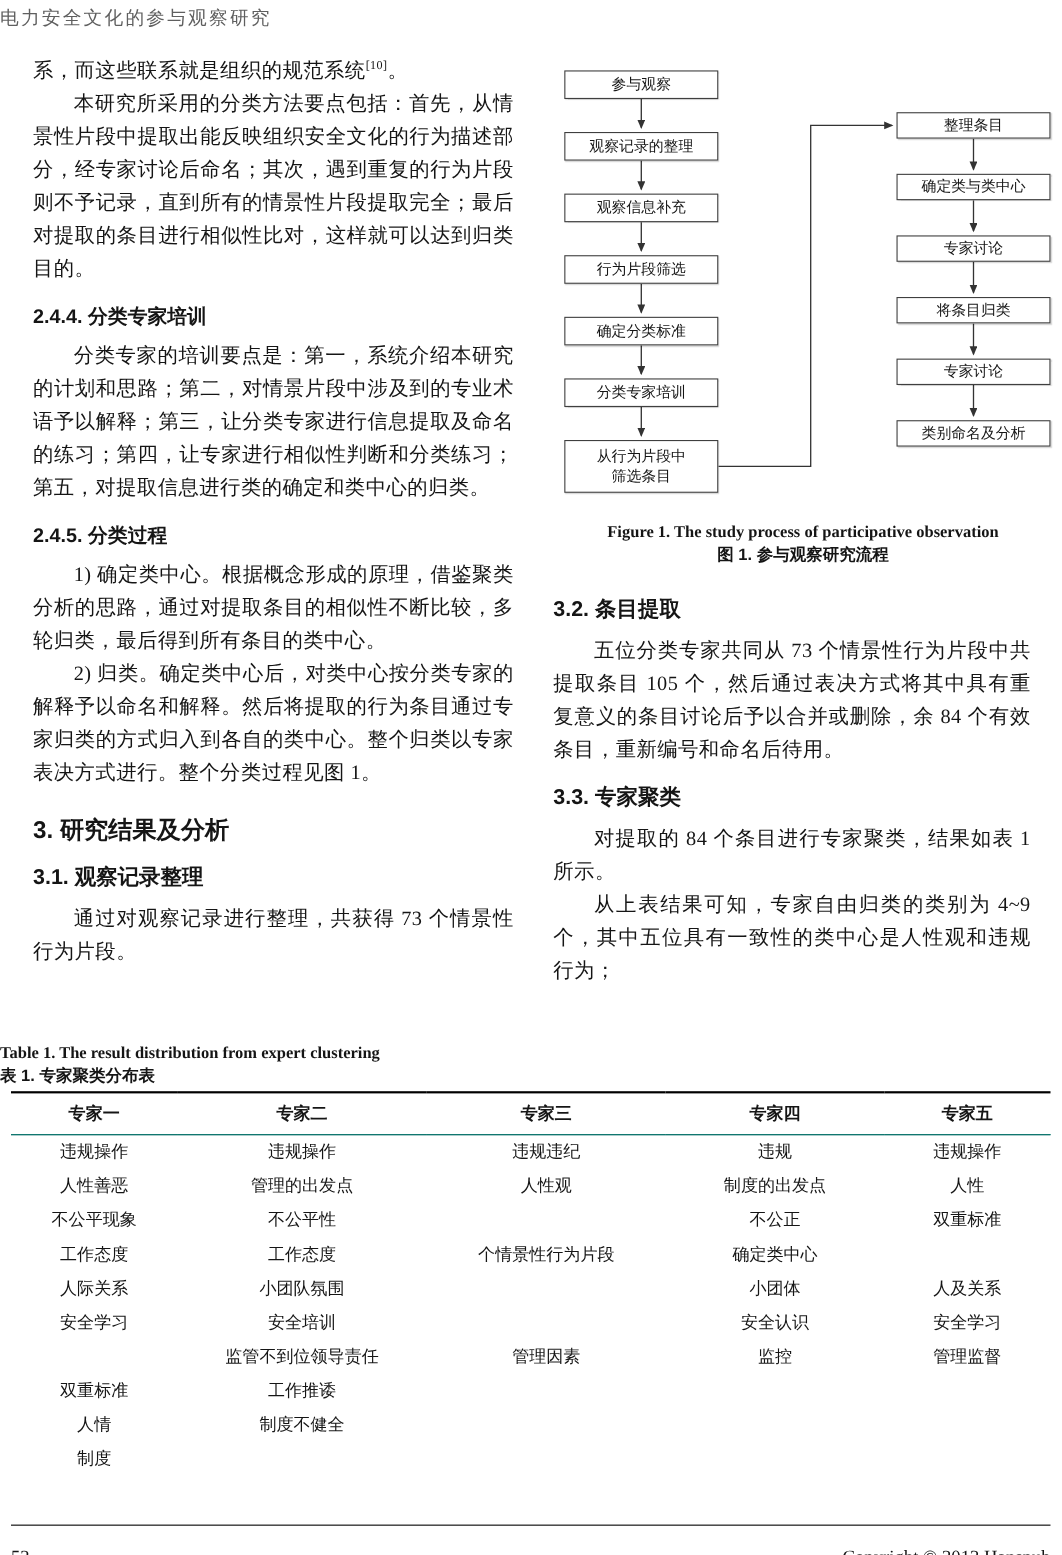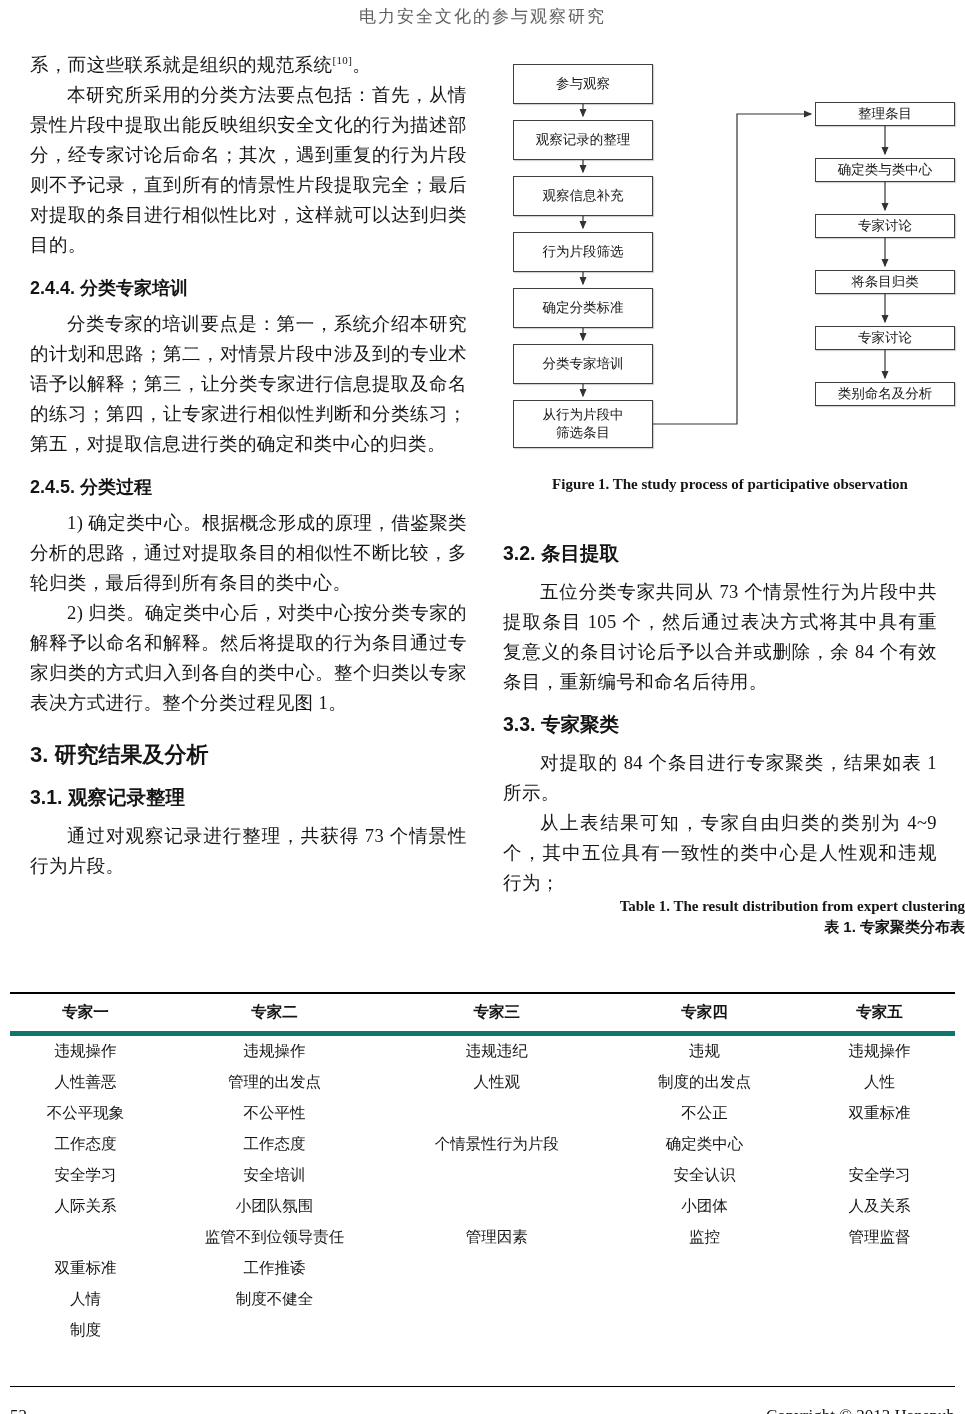--- a/index.html
+++ b/index.html
@@ -8,21 +8,20 @@
     width: 965px;
     height: 1414px;
     background: #ffffff;
     font-family: "Liberation Serif", "DejaVu Serif", serif;
     color: #151515;
     overflow: hidden;
   }
   .running-head {
     position: absolute;
     top: 5px; left: 0; width: 100%;
-    text-align: center;
     font-size: 17px;
     letter-spacing: 2px;
     color: #5f5f5f;
   }
   
   .col-left {
     position: absolute;
     left: 30px; top: 50px; width: 437px;
   }
   .para {
@@ -66,21 +65,21 @@
     background: #ffffff;
     box-shadow: 1px 1px 1px rgba(0,0,0,0.18);
     display: flex;
     flex-direction: column;
     align-items: center;
     justify-content: center;
     font-size: 13.5px;
     line-height: 18px;
     text-align: center;
   }
-  .lbx { left: 8px; width: 140px; height: 40px; }
+  .lbx { left: 8px; width: 140px; height: 26px; }
   .lb1 { top: 4px; }  .lb2 { top: 60px; } .lb3 { top: 116px; }
   .lb4 { top: 172px; } .lb5 { top: 228px; } .lb6 { top: 284px; }
   .lb7 { top: 340px; height: 48px; }
   .rbx { left: 310px; width: 140px; height: 24px; }
   .rb1 { top: 42px; }  .rb2 { top: 98px; }  .rb3 { top: 154px; }
   .rb4 { top: 210px; } .rb5 { top: 266px; } .rb6 { top: 322px; }
   
   .fig-caption {
     position: absolute;
     left: 505px; top: 474px; width: 450px;
@@ -93,37 +92,37 @@
   }
   
   .col-right {
     position: absolute;
     left: 503px; top: 540px; width: 434px;
   }
   .col-right .h-subsec:first-child { margin-top: 0; }
   
   .tbl-caption {
     position: absolute;
-    left: 0; top: 896px; width: 100%;
-    text-align: right;
+    left: 0; top: 948px; width: 100%;
+    text-align: left;
   }
   
   table.paper-table {
     position: absolute;
     left: 10px; top: 992px; width: 945px;
     border-collapse: collapse;
     table-layout: fixed;
   }
   table.paper-table th {
     font-family: "Liberation Sans", "DejaVu Sans", sans-serif;
     font-weight: bold;
     font-size: 15.5px;
     height: 35px;
     border-top: 2px solid #000;
-    border-bottom: 5px solid #0f766e;
+    border-bottom: 1px solid #0f766e;
     text-align: center;
   }
   table.paper-table td {
     font-size: 15.5px;
     height: 31px;
     text-align: center;
     padding: 0 4px;
     white-space: nowrap;
     overflow: hidden;
   }
@@ -193,20 +192,21 @@
     <div class="fbox rbx rb1">整理条目</div>
     <div class="fbox rbx rb2">确定类与类中心</div>
     <div class="fbox rbx rb3">专家讨论</div>
     <div class="fbox rbx rb4">将条目归类</div>
     <div class="fbox rbx rb5">专家讨论</div>
     <div class="fbox rbx rb6">类别命名及分析</div>
   </div>
 
   <div class="fig-caption">
     <div class="cap-en">Figure 1. The study process of participative observation</div>
+    <div class="cap-zh">图 1. 参与观察研究流程</div>
   </div>
 
   <div class="col-right">
     <div class="h-subsec">3.2. 条目提取</div>
     <p class="para indent">五位分类专家共同从 73 个情景性行为片段中共提取条目 105 个，然后通过表决方式将其中具有重复意义的条目讨论后予以合并或删除，余 84 个有效条目，重新编号和命名后待用。</p>
     <div class="h-subsec">3.3. 专家聚类</div>
     <p class="para indent">对提取的 84 个条目进行专家聚类，结果如表 1 所示。</p>
     <p class="para indent">从上表结果可知，专家自由归类的类别为 4~9 个，其中五位具有一致性的类中心是人性观和违规行为；</p>
   </div>
 
@@ -255,32 +255,32 @@
         <td>双重标准</td>
       </tr>
       <tr>
         <td>工作态度</td>
         <td>工作态度</td>
         <td>个情景性行为片段</td>
         <td>确定类中心</td>
         <td></td>
       </tr>
       <tr>
+        <td>人际关系</td>
+        <td>小团队氛围</td>
+        <td></td>
+        <td>小团体</td>
+        <td>人及关系</td>
+      </tr>
+      <tr>
         <td>安全学习</td>
         <td>安全培训</td>
         <td></td>
         <td>安全认识</td>
         <td>安全学习</td>
-      </tr>
-      <tr>
-        <td>人际关系</td>
-        <td>小团队氛围</td>
-        <td></td>
-        <td>小团体</td>
-        <td>人及关系</td>
       </tr>
       <tr>
         <td></td>
         <td>监管不到位领导责任</td>
         <td>管理因素</td>
         <td>监控</td>
         <td>管理监督</td>
       </tr>
       <tr>
         <td>双重标准</td>

